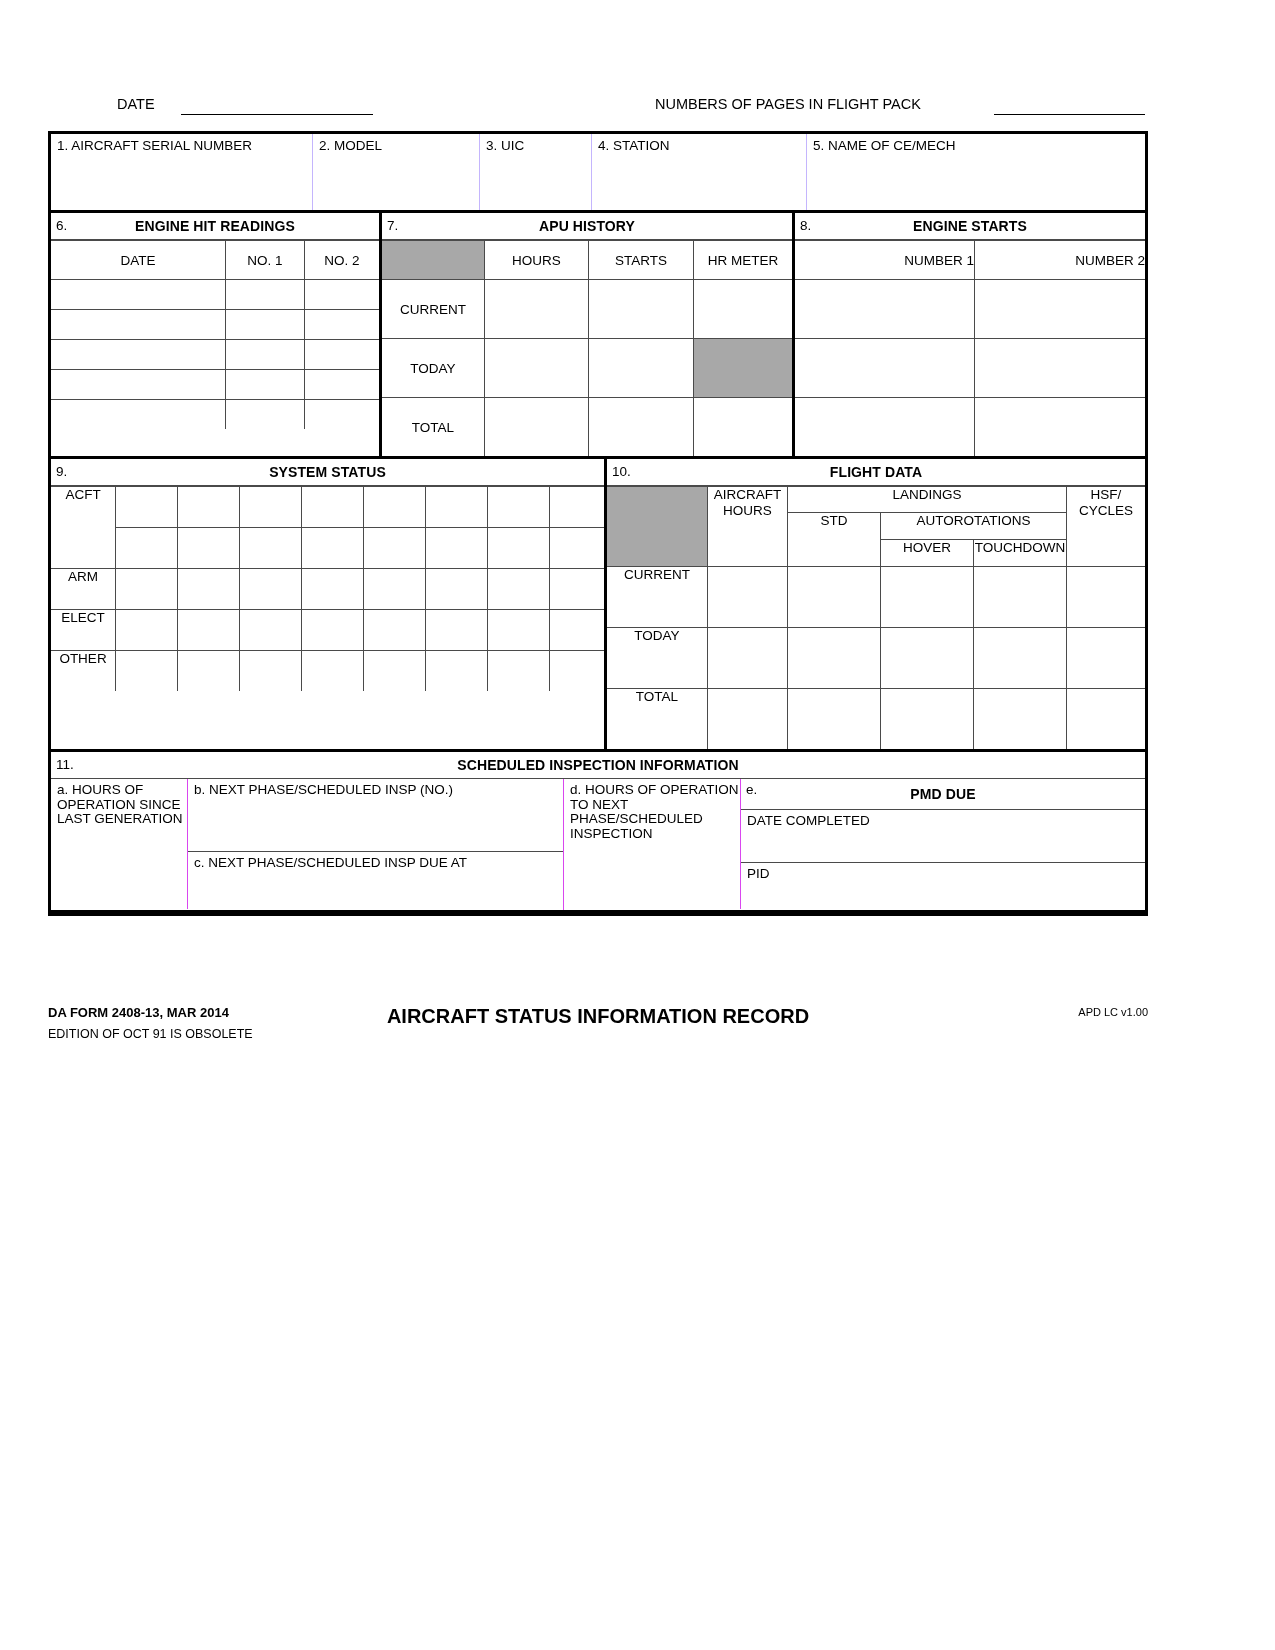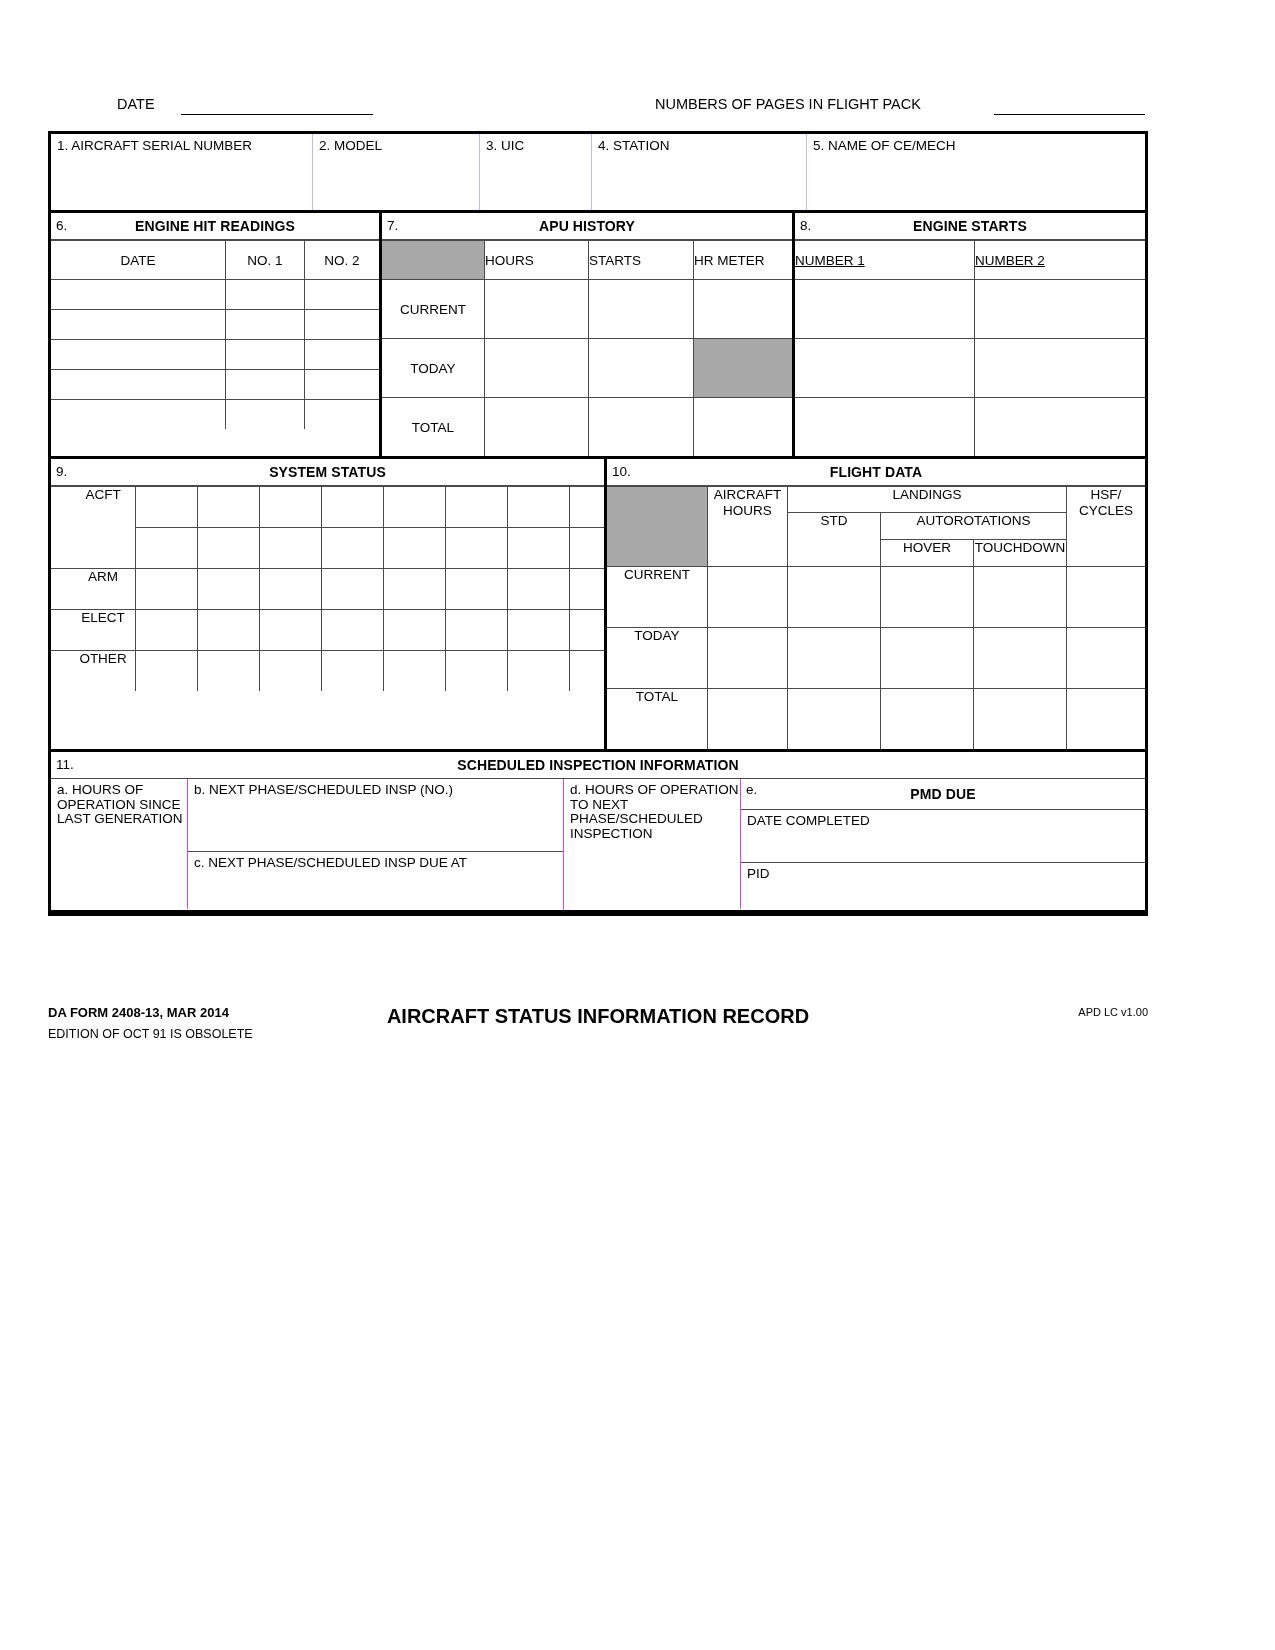--- a/index.html
+++ b/index.html
@@ -129,42 +129,42 @@
   table.ehr td.hdr { height: 38px; text-align: center; vertical-align: middle; }
   table.ehr td.blank { height: 29px; }
   table.ehr td:first-child { border-left: none; }
   table.ehr td:last-child  { border-right: none; }
   table.ehr tr:last-child td { border-bottom: none; }
 
   
   table.apu td:first-child { border-left: none; }
   table.apu td:last-child  { border-right: none; }
   table.apu tr:last-child td { border-bottom: none; }
-  table.apu td.hdr { height: 38px; vertical-align: middle; }
+  table.apu td.hdr { height: 38px; text-align: center; vertical-align: middle; }
   table.apu td.rowlbl {
     height: 58px;
     text-align: center;
     vertical-align: middle;
   }
   .gray { background: #a8a8a8 !important; }
 
   
   table.eng td:first-child { border-left: none; }
   table.eng td:last-child  { border-right: none; }
   table.eng tr:last-child td { border-bottom: none; }
-  table.eng td.hdr { height: 38px; text-align: left; vertical-align: middle; text-decoration: underline; }
+  table.eng td.hdr { height: 38px; text-align: right; vertical-align: middle; }
   table.eng td.body { height: 58px; }
 
   
   .row-two { display: flex; border-bottom: 3px solid #000; }
   .col-sys { width: 556px; border-right: 3px solid #000; box-sizing: border-box; }
   .col-fd  { flex: 1; box-sizing: border-box; }
 
   table.sys td { height: 40px; }
-  table.sys td:first-child { border-left: none; padding-left: 20px; }
+  table.sys td:first-child { border-left: none; }
   table.sys td:last-child  { border-right: none; }
   table.sys tr:last-child td { border-bottom: none; }
   td.sys-lbl {
     text-align: center;
     vertical-align: middle;
     font-size: 13.5px;
   }
 
   table.fd td:first-child { border-left: none; }
   table.fd td:last-child  { border-right: none; }

